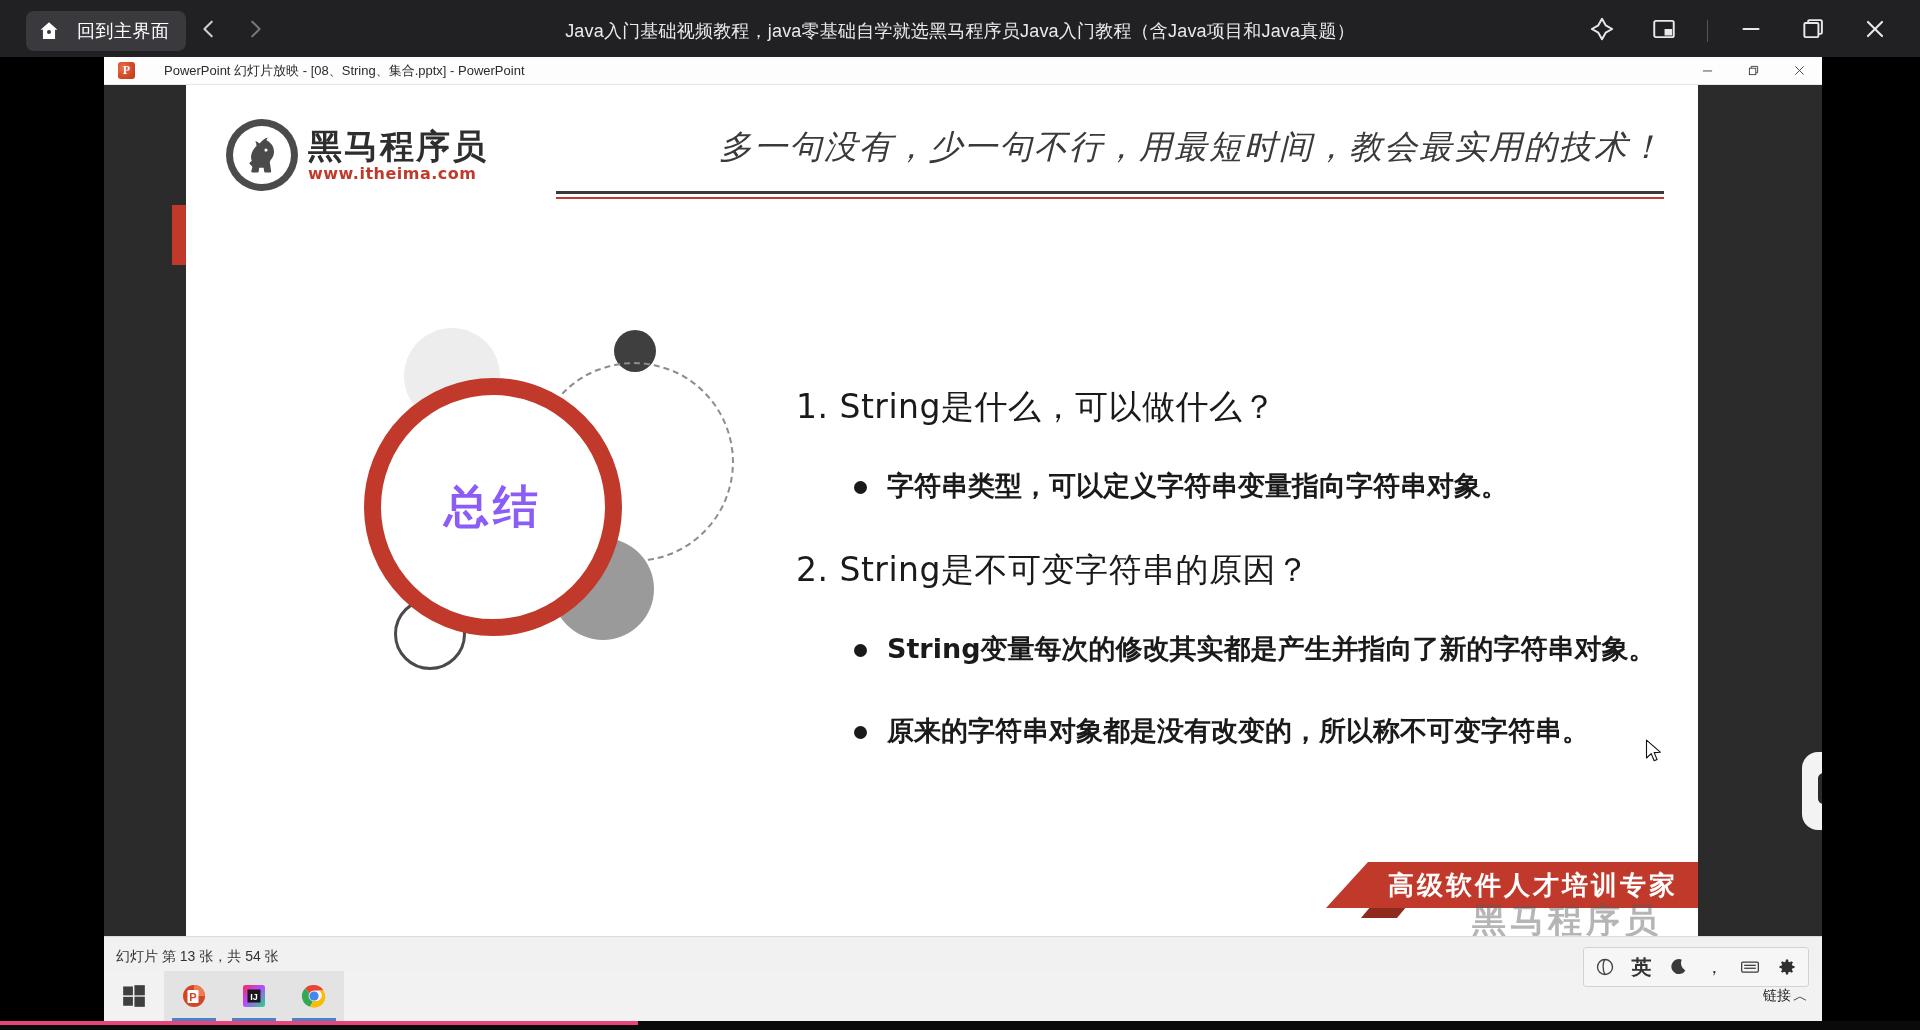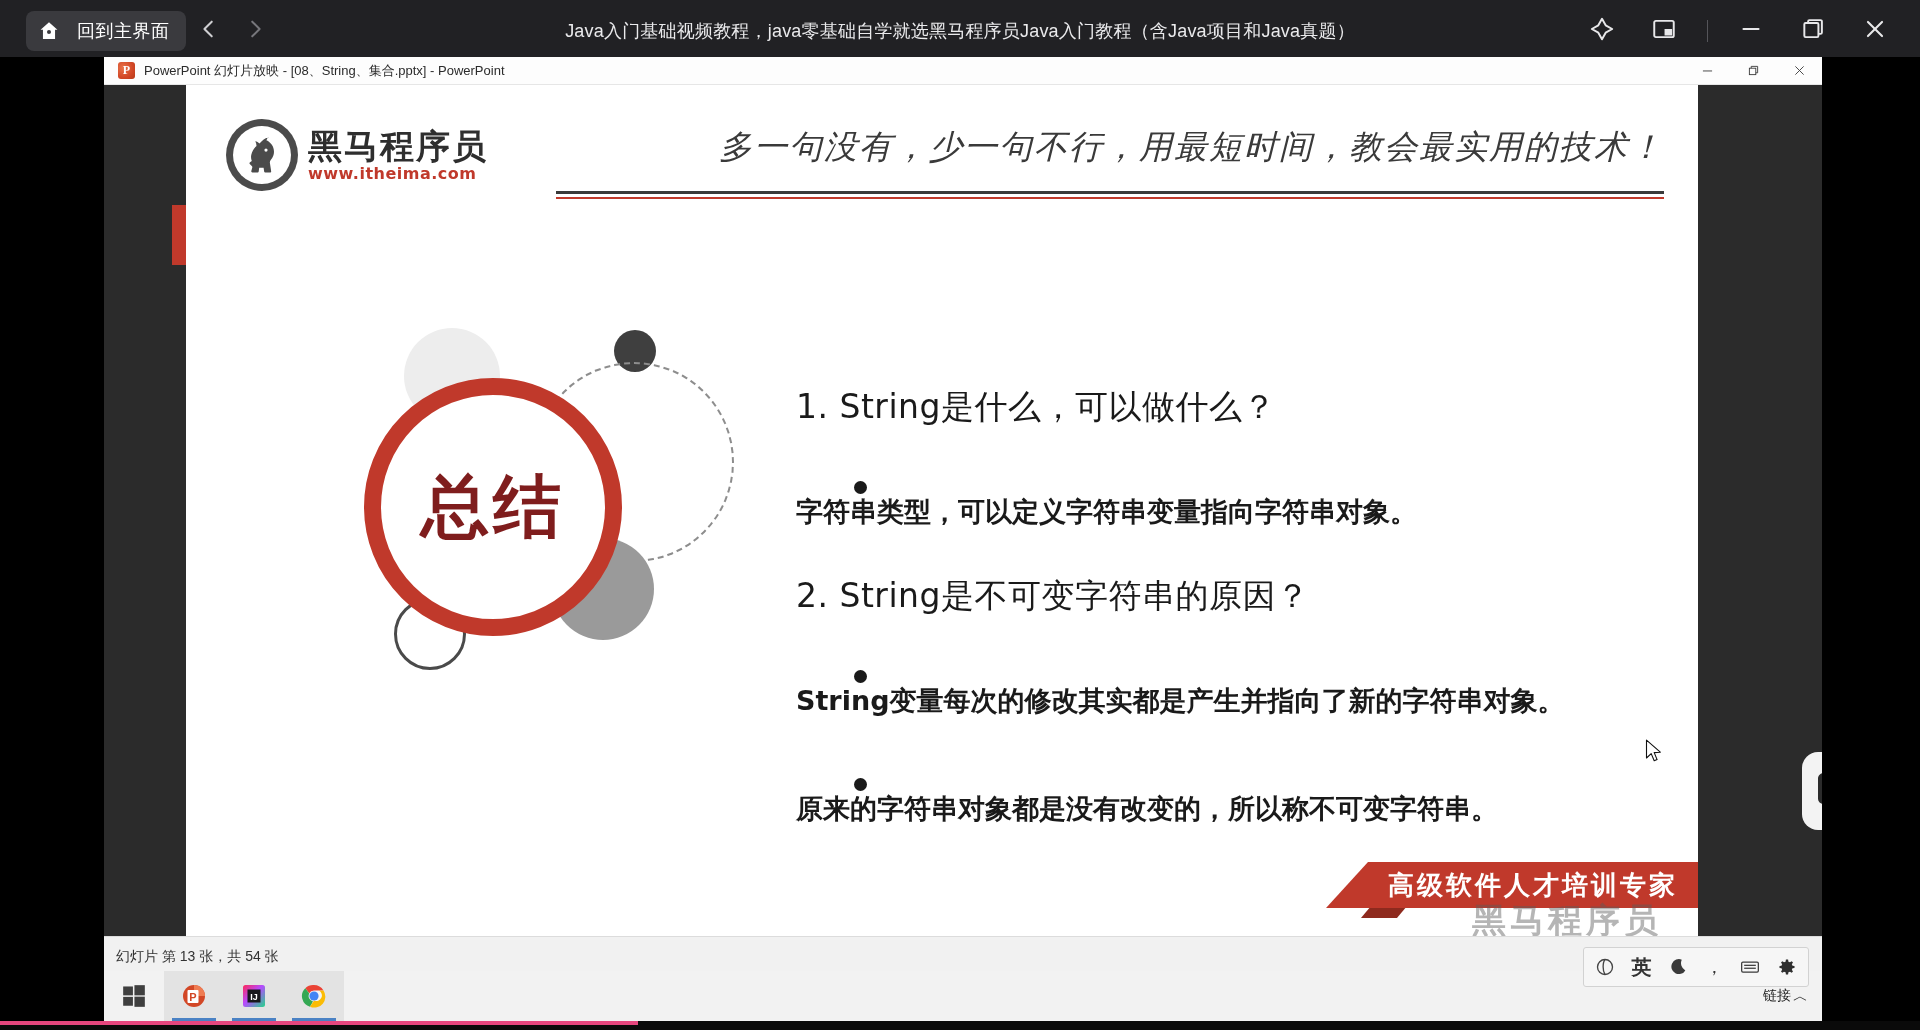--- a/index.html
+++ b/index.html
@@ -68,21 +68,21 @@
     border-radius: 3px;
     background: radial-gradient(circle at 30% 35%, #e8734a 0%, #d24726 60%, #b73a18 100%);
     position: relative; flex: none;
   }
   #ppt-icon::after {
     content: "P"; position: absolute; inset: 0;
     color: #fff; font-size: 12px; font-weight: bold;
     display: flex; align-items: center; justify-content: center;
     font-family: "Liberation Serif", serif;
   }
-  #ppt-title-text { font-size: 13px; color: #2b2b2b; white-space: nowrap; }
+  #ppt-title-text { font-size: 13px; color: #2b2b2b; white-space: nowrap; margin-left: 20px; }
   #ppt-wincontrols { margin-left: auto; display: flex; height: 28px; }
   .wc { width: 46px; height: 28px; display:flex; align-items:center; justify-content:center; cursor:pointer; }
   .wc svg { width: 11px; height: 11px; color: #3c3c3c; }
 
   
   #slide-stage {
     position: absolute; top: 28px; left: 0; right: 0; bottom: 0;
     background: #2b2b2b;
   }
   #slide {
@@ -144,37 +144,36 @@
                 border: 2px dashed #8d8d8d; background: transparent; }
   #g-graysolid{ left: 216px; top: 228px; width: 102px; height: 102px; background: #9a9a9a; }
   #g-outline  { left: 58px; top: 288px; width: 72px; height: 72px;
                 border: 3px solid #4a4a4a; background: #fff; }
   #g-main {
     left: 28px; top: 68px; width: 258px; height: 258px;
     border: 17px solid #c0392b; background: #fff;
     display: flex; align-items: center; justify-content: center;
   }
   #g-main-label {
-    font-size: 68px; font-weight: 700; color: #7f1d1d; letter-spacing: 4px;
+    font-size: 45px; font-weight: 700; color: #8b5cf6; letter-spacing: 4px;
     font-family: "DejaVu Sans", sans-serif;
   }
 
   
   #content { position: absolute; left: 610px; top: 300px; right: 60px; }
   .q-line {
     font-size: 33px; color: #1a1a1a; letter-spacing: .5px;
     font-family: "DejaVu Sans", sans-serif; font-weight: 400;
     white-space: nowrap;
   }
   .a-line {
-    display: flex; align-items: flex-start; 
+    display: flex; align-items: flex-start; gap: 20px;
     font-size: 27px; font-weight: 700; color: #1a1a1a;
     font-family: "DejaVu Sans", sans-serif;
     white-space: nowrap;
-    flex-direction: column;
   }
   .a-line .bullet {
     width: 13px; height: 13px; border-radius: 50%; background: #1a1a1a;
     flex: none; margin-top: 13px; margin-left: 58px;
   }
   .gap-a { height: 38px; }
   .gap-b { height: 44px; }
   .gap-c { height: 46px; }
 
   

